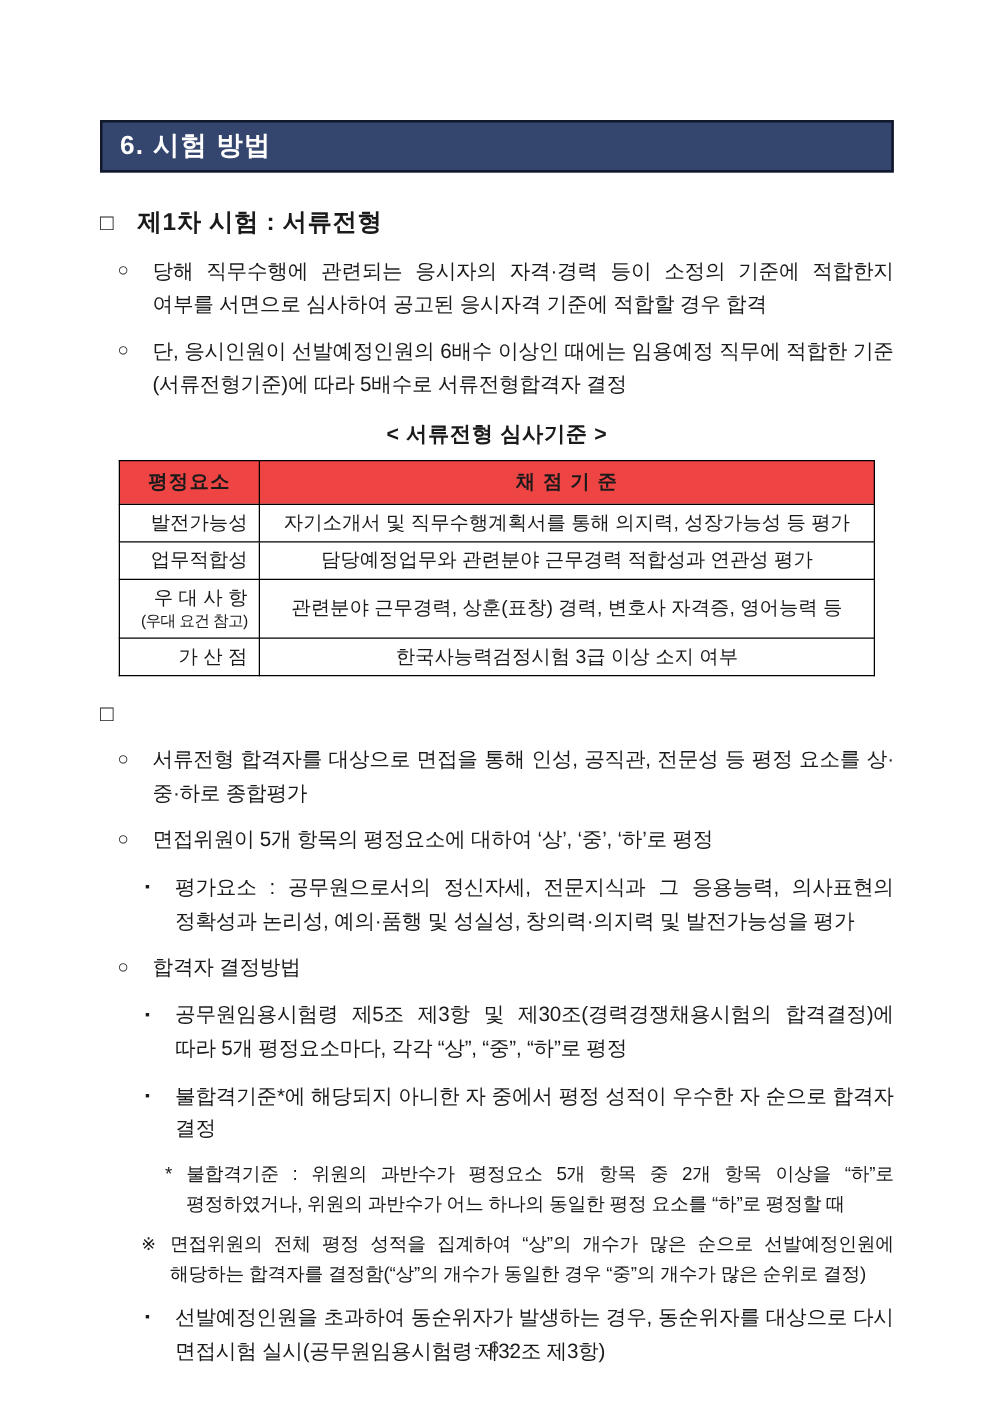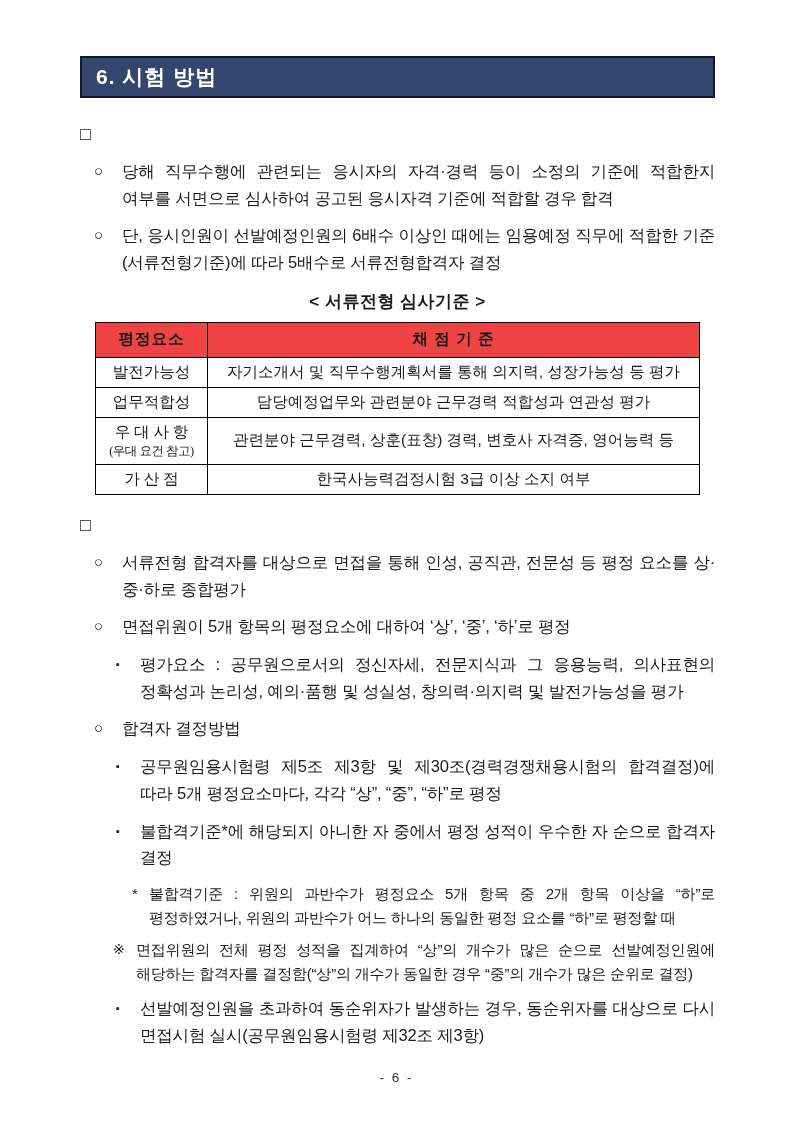--- a/index.html
+++ b/index.html
@@ -5,21 +5,21 @@
   html,body { margin:0; padding:0; background:#888; }
   .page {
     position: relative;
     width: 793px;
     height: 1121px;
     margin: 0 auto;
     background: #ffffff;
     font-family: "Liberation Sans", "DejaVu Sans", sans-serif;
     color: #1a1a1a;
     box-sizing: border-box;
-    padding: 56px 78px 0 80px;
+    padding: 96px 78px 0 80px;
     overflow: hidden;
   }
 
   
   .title-bar {
     background: #35466e;
     border: 2px solid #11182b;
     color: #ffffff;
     font-size: 21px;
     font-weight: bold;
@@ -89,21 +89,21 @@
     word-break: keep-all;
   }
   table.criteria th {
     background: #ef4444;
     font-weight: bold;
     text-align: center;
     height: 26px;
     letter-spacing: 1px;
   }
   col.c-factor { width: 112px; }
-  td.factor { text-align: center; padding: 6px 2px; font-family: Liberation Serif, serif; }
+  td.factor { text-align: right; padding: 6px 2px; }
   td.crit   { text-align: center; }
   .factor-note { display: block; font-size: 12.5px; letter-spacing: -0.5px; }
   .factor-note:empty { display: none; }
 
   
   .page-num {
     position: absolute;
     bottom: 36px;
     left: 0;
     width: 100%;
@@ -117,20 +117,21 @@
 <body>
 
 <div class="page">
 
   <div class="title-bar">
     <span>6. 시험 방법</span>
   </div>
 
   <div class="sec-heading">
     <span class="marker">□</span>
+    <span>제1차 시험 : 서류전형</span>
   </div>
 
   <div class="li lvl1">
     <span class="marker">○</span>
     <span class="txt">당해 직무수행에 관련되는 응시자의 자격·경력 등이 소정의 기준에 적합한지 여부를 서면으로 심사하여 공고된 응시자격 기준에 적합할 경우 합격</span>
   </div>
   <div class="li lvl1">
     <span class="marker">○</span>
     <span class="txt">단, 응시인원이 선발예정인원의 6배수 이상인 때에는 임용예정 직무에 적합한 기준(서류전형기준)에 따라 5배수로 서류전형합격자 결정</span>
   </div>

